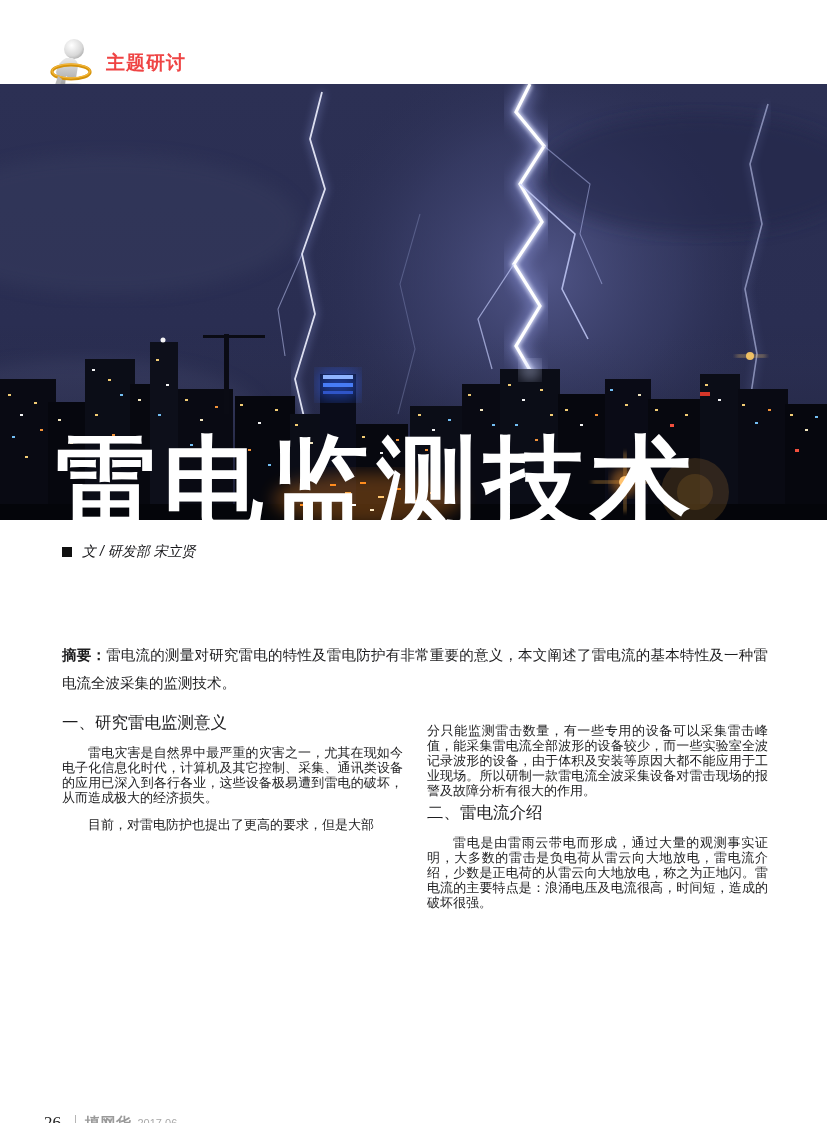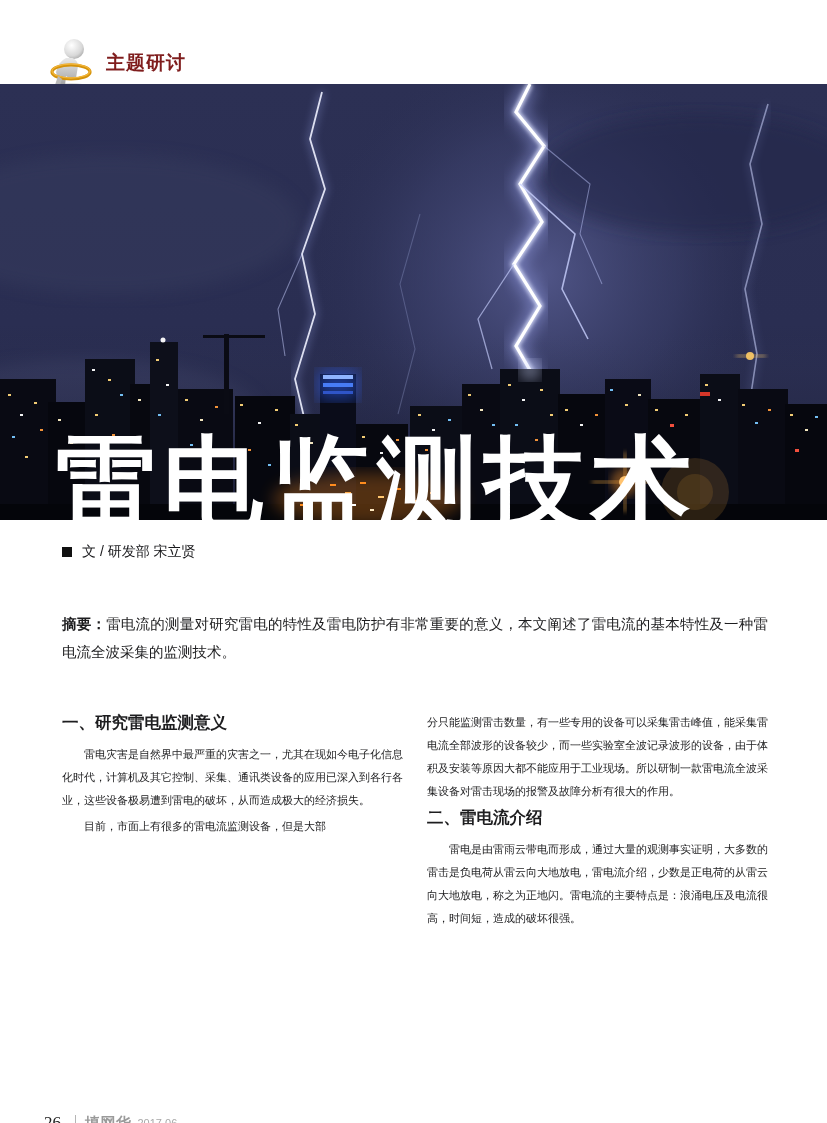--- a/index.html
+++ b/index.html
@@ -15,31 +15,31 @@
   .topic-label{font-size:19px;font-weight:700;letter-spacing:1px;}
   
   .hero{position:absolute;top:84px;left:0;width:827px;height:436px;overflow:hidden;background:#0c4a6e;}
   .hero svg{display:block;width:827px;height:436px;}
   .hero-title{
     position:absolute;left:56px;bottom:-12px;margin:0;
     font-size:100px;line-height:1;font-weight:900;letter-spacing:7px;
     color:#ffffff;white-space:nowrap;
   }
   
-  .byline{position:absolute;top:543px;left:62px;display:flex;align-items:center;font-size:14px;color:#17171a;}
+  .byline{position:absolute;top:543px;left:62px;display:flex;align-items:center;font-size:14px;color:#17171a;font-style:italic;}
   .byline-square{width:10px;height:10px;background:#111;margin-right:10px;flex:0 0 auto;}
   
-  .abstract{position:absolute;top:610px;left:62px;width:706px;font-size:14.5px;line-height:28px;text-align:justify;}
+  .abstract{position:absolute;top:641px;left:62px;width:706px;font-size:14.5px;line-height:28px;text-align:justify;}
   .keywords{position:absolute;top:672px;left:62px;width:706px;font-size:14.5px;line-height:20px;}
   .lbl{font-weight:700;}
   
   .columns{position:absolute;top:711px;left:62px;width:706px;display:flex;gap:24px;}
   .col{width:341px;}
-  .sec-heading{font-size:16.5px;font-weight:700;margin:0 0 10px 0;line-height:22px;}
-  .col p{margin:0 0 3px 0;font-size:11px;line-height:23px;text-align:justify;text-indent:2em;}
+  .sec-heading{font-size:16.5px;font-weight:400;margin:0 0 10px 0;line-height:22px;}
+  .col p{margin:12px 0 3px 0;font-size:13px;line-height:15px;text-align:justify;text-indent:2em;}
   .col p.no-indent{text-indent:0;}
   .spacer-heading{margin-top:0;}
   
   .page-footer{position:absolute;top:1066px;left:44px;display:flex;align-items:center;margin-top:47px;}
   .page-number{font-size:17px;color:#222;font-family:"Liberation Serif","DejaVu Serif",serif;}
   .footer-divider{width:1px;height:17px;background:#b5b5b5;margin:0 9px 0 14px;}
   .journal-name{font-size:15px;font-weight:700;color:#9a9a9a;letter-spacing:.5px;margin-right:6px;}
   .issue-date{font-size:11px;color:#a8a8a8;}
 </style>
 </head>
@@ -62,21 +62,21 @@
           </linearGradient>
         </defs>
         <ellipse cx="27" cy="50" rx="16" ry="3" fill="#000" opacity="0.12"></ellipse>
         <circle cx="30" cy="13" r="10" fill="url(#figHead)"></circle>
         <path d="M22 22 Q14 26 12 36 L16 50 Q18 52 21 50 L22 40 Q26 44 32 42 L34 30 Q34 24 28 22 Z" fill="url(#figBody)"></path>
         <ellipse cx="27" cy="36" rx="19" ry="7" fill="none" stroke="#d4920a" stroke-width="3.2"></ellipse>
         <ellipse cx="27" cy="35" rx="19" ry="7" fill="none" stroke="#f2b437" stroke-width="1.4"></ellipse>
         <path d="M14 40 L10 52 Q12 54 15 52 L18 43 Z" fill="#b9b9b9"></path>
       </svg>
     </span>
-    <span class="topic-label" style="color:#7f1d1d;">主题研讨</span>
+    <span class="topic-label" style="color:#ef4444;">主题研讨</span>
   </div>
 
   <div class="hero">
     <svg viewBox="0 0 827 436" preserveAspectRatio="none">
       <defs>
         <linearGradient id="sky" x1="0" y1="0" x2="0" y2="1">
           <stop offset="0%" stop-color="#2c3054"></stop>
           <stop offset="55%" stop-color="#2a2e52"></stop>
           <stop offset="100%" stop-color="#20233f"></stop>
         </linearGradient>
@@ -266,21 +266,21 @@
 
   <div class="abstract">
     <span class="lbl">摘要：</span><span>雷电流的测量对研究雷电的特性及雷电防护有非常重要的意义，本文阐述了雷电流的基本特性及一种雷电流全波采集的监测技术。</span>
   </div>
 
 
   <div class="columns">
     <div class="col">
       <h2 class="sec-heading">一、研究雷电监测意义</h2>
       <p>雷电灾害是自然界中最严重的灾害之一，尤其在现如今电子化信息化时代，计算机及其它控制、采集、通讯类设备的应用已深入到各行各业，这些设备极易遭到雷电的破坏，从而造成极大的经济损失。</p>
-      <p>目前，市面上有很多的雷电流监测设备，但是大部</p>
+      <p>目前，对雷电防护也提出了更高的要求，但是大部</p>
     </div>
     <div class="col">
       <p class="no-indent">分只能监测雷击数量，有一些专用的设备可以采集雷击峰值，能采集雷电流全部波形的设备较少，而一些实验室全波记录波形的设备，由于体积及安装等原因大都不能应用于工业现场。所以研制一款雷电流全波采集设备对雷击现场的报警及故障分析有很大的作用。</p>
       <h2 class="sec-heading spacer-heading">二、雷电流介绍</h2>
       <p>雷电是由雷雨云带电而形成，通过大量的观测事实证明，大多数的雷击是负电荷从雷云向大地放电，雷电流介绍，少数是正电荷的从雷云向大地放电，称之为正地闪。雷电流的主要特点是：浪涌电压及电流很高，时间短，造成的破坏很强。</p>
     </div>
   </div>
 
   <div class="page-footer">
     <span class="page-number">26</span>

